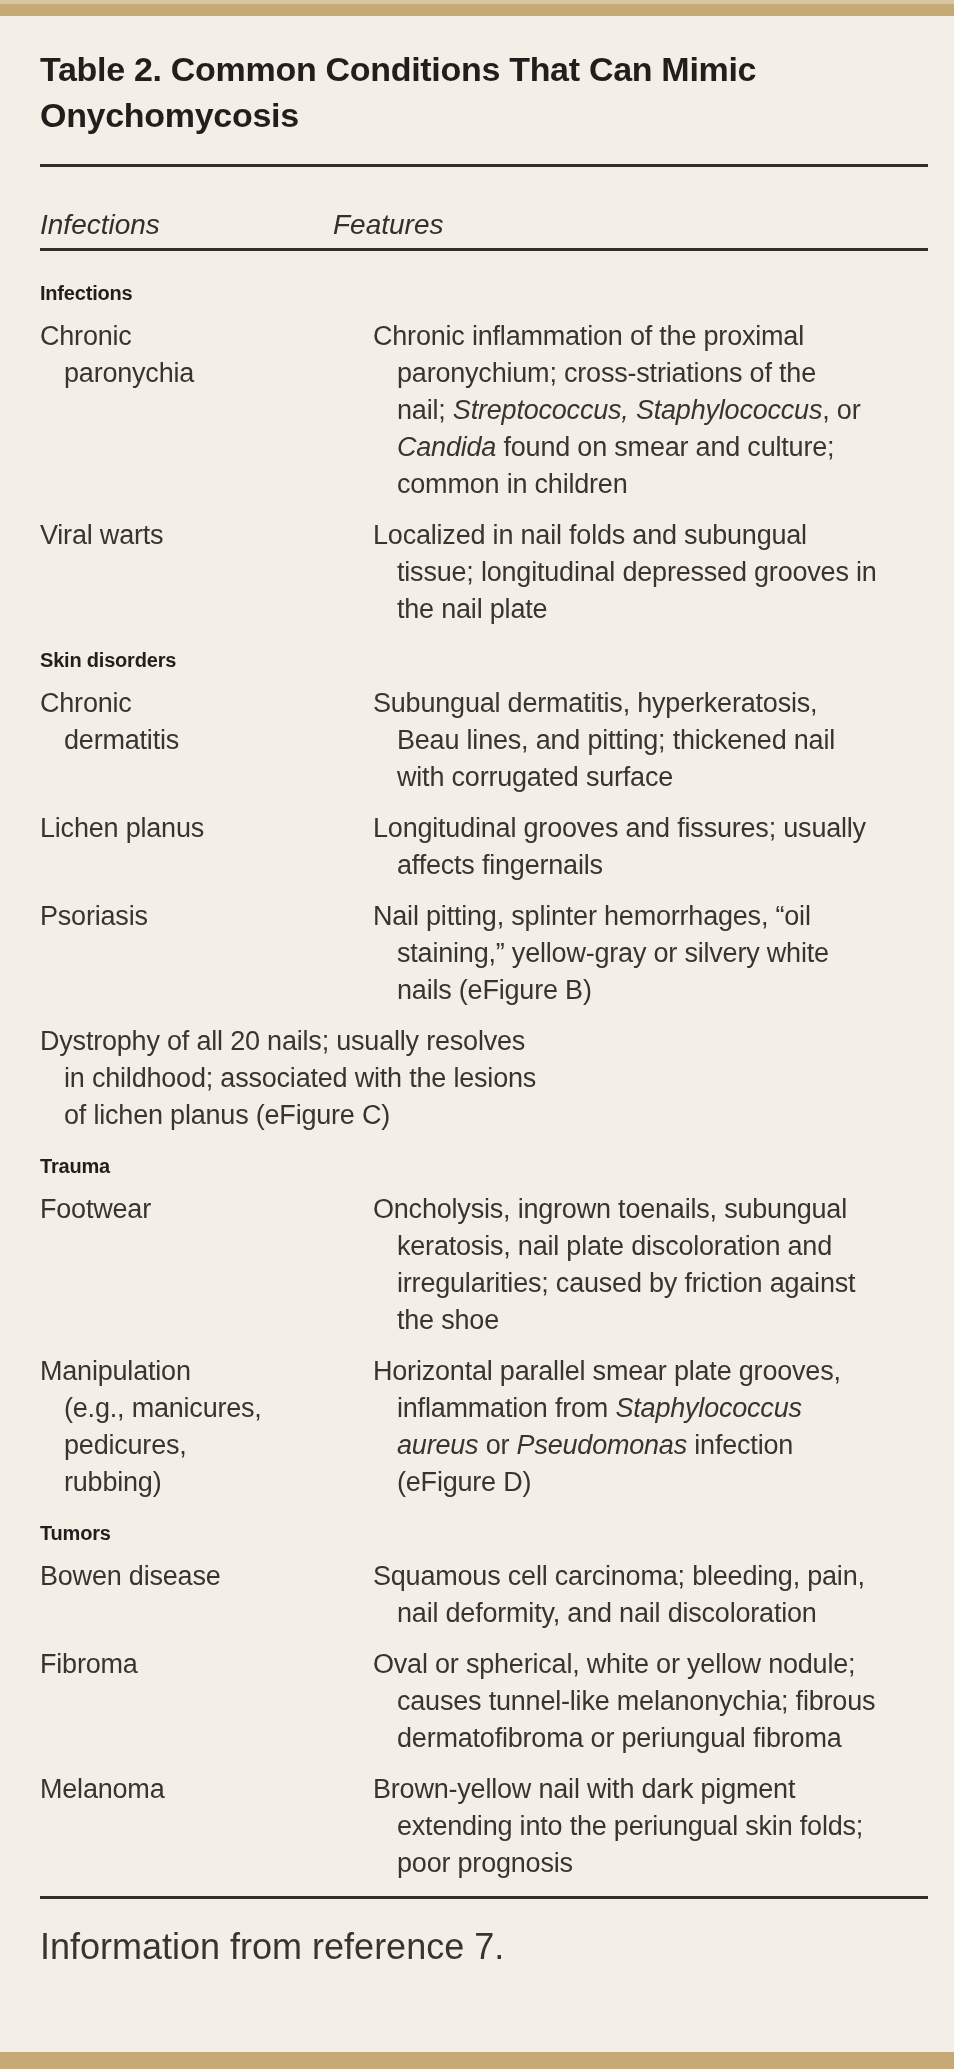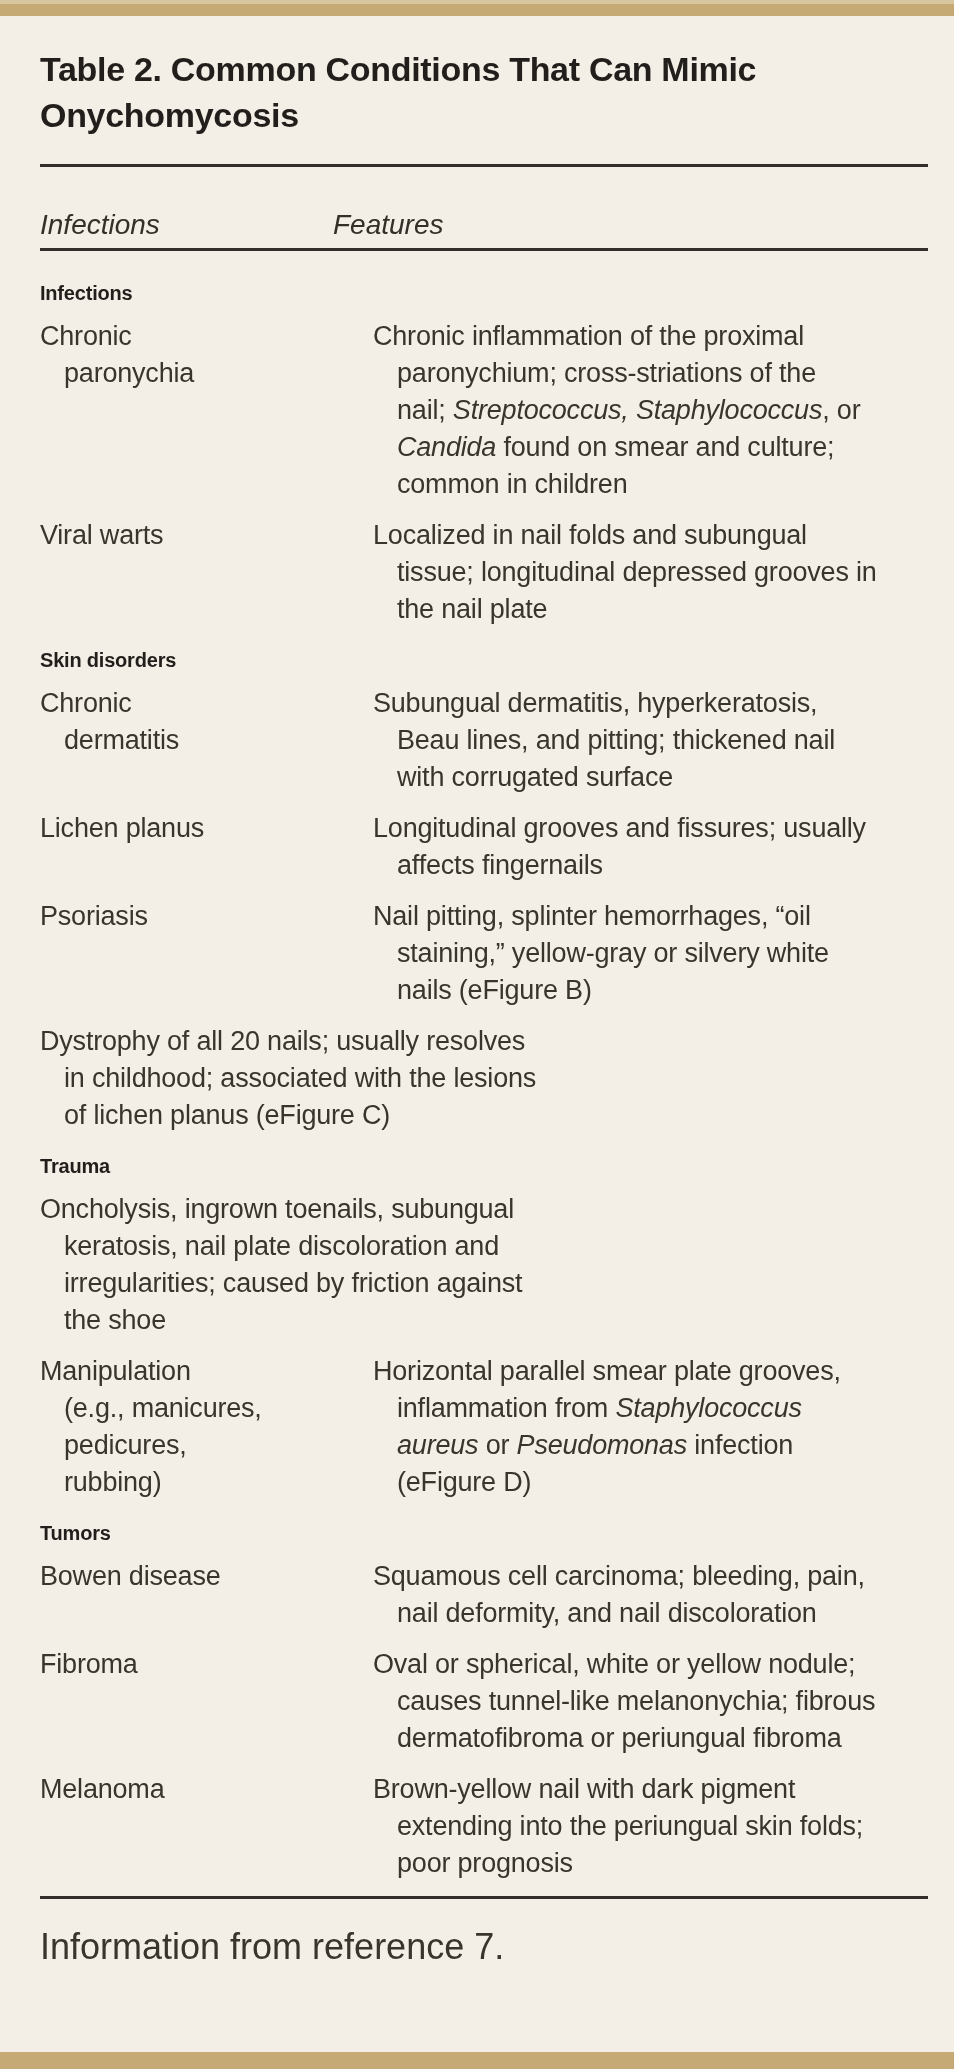--- a/index.html
+++ b/index.html
@@ -166,20 +166,21 @@
 
     <div class="row">
       <div class="cell-f"><span>Dystrophy of all 20 nails; usually resolves
 in childhood; associated with the lesions
 of lichen planus (eFigure C)</span></div>
     </div>
 
     <div class="sec-header">Trauma</div>
 
     <div class="row">
+      <div class="cell-c">Footwear</div>
       <div class="cell-f"><span>Oncholysis, ingrown toenails, subungual
 keratosis, nail plate discoloration and
 irregularities; caused by friction against
 the shoe</span></div>
     </div>
 
     <div class="row">
       <div class="cell-c">Manipulation
 (e.g., manicures,
 pedicures,

